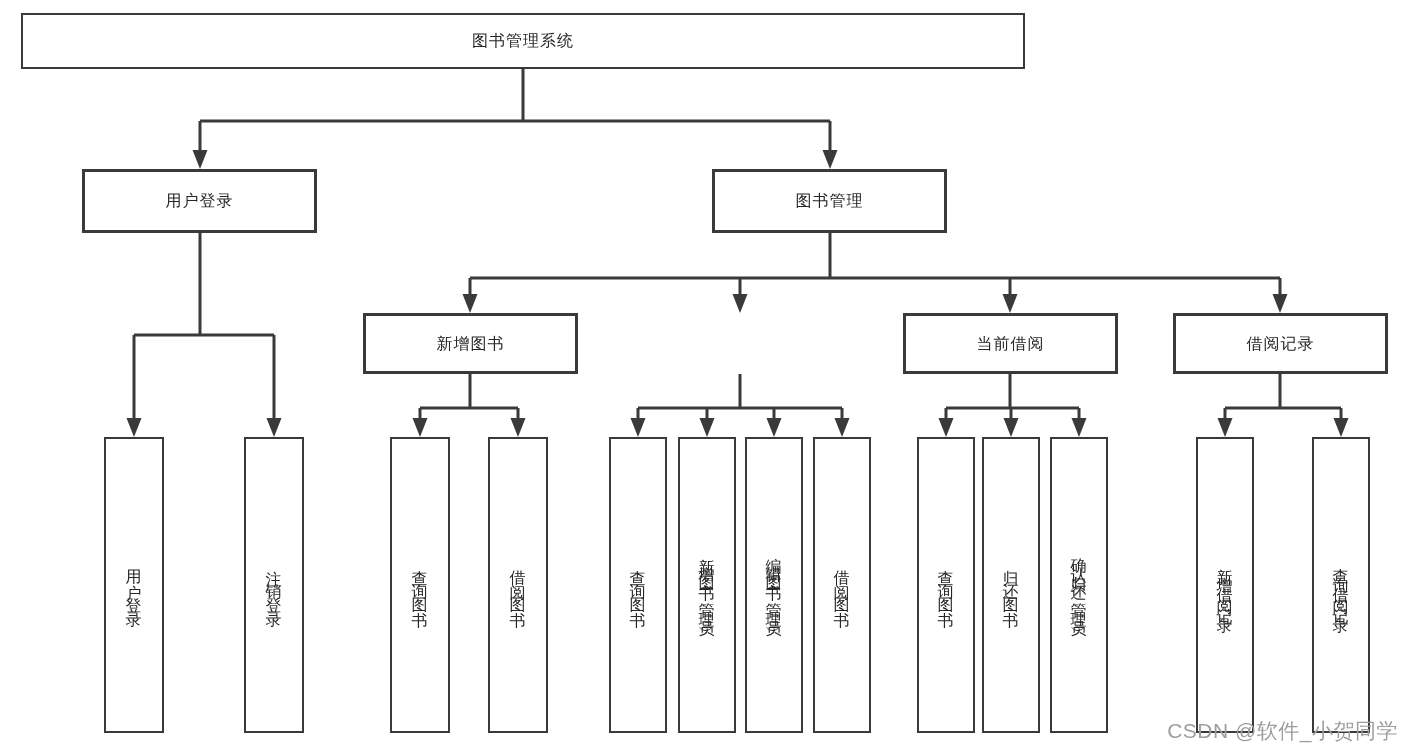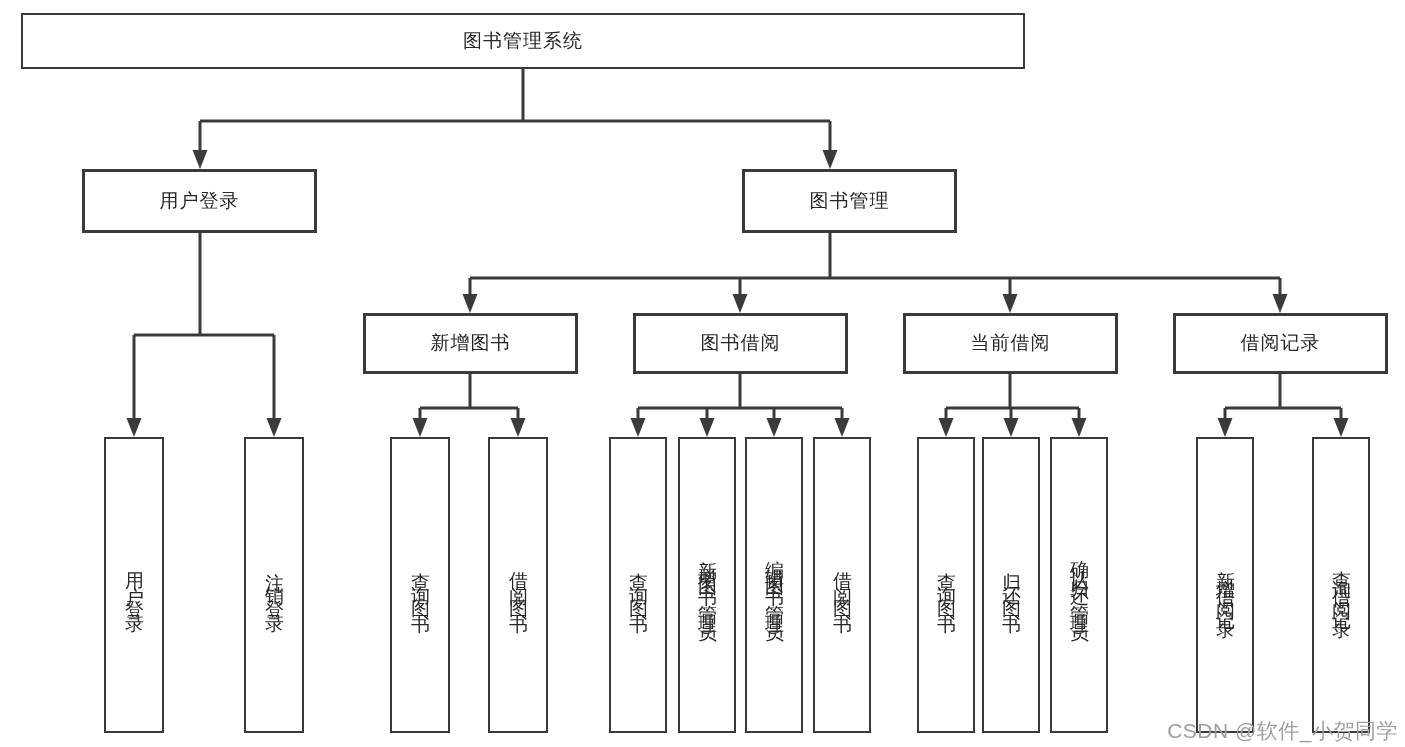--- a/index.html
+++ b/index.html
@@ -23,21 +23,21 @@
     height: 747px;
   }
   .node {
     position: absolute;
     box-sizing: border-box;
     background: #ffffff;
     border: 3px solid #3a3a3a;
     display: flex;
     align-items: center;
     justify-content: center;
-    font-size: 19px;
+    font-size: 16px;
     color: #262626;
     letter-spacing: 1px;
     text-align: center;
     line-height: 1.2;
   }
   .root-box { border-width: 2px; }
   .leaf {
     border-width: 2.5px;
     writing-mode: vertical-rl;
     text-orientation: mixed;
@@ -100,29 +100,26 @@
     </g>
   </svg>
 
   <div class="node root-box" style="left:21px; top:13px; width:1004px; height:56px;">
     <span>图书管理系统</span>
   </div>
 
   <div class="node" style="left:82px; top:169px; width:235px; height:64px;">
     <span>用户登录</span>
   </div>
-  <div class="node" style="left:712px; top:169px; width:215px; height:64px;margin-left:30px;">
+  <div class="node" style="left:712px; top:169px; width:235px; height:64px;">
     <span>图书管理</span>
   </div>
 
   <div class="node" style="left:363px; top:313px; width:215px; height:61px;">
     <span>新增图书</span>
-  </div>
-  <div class="node" style="left:633px; top:313px; width:215px; height:61px;">
-    <span>图书借阅</span>
   </div>
   <div class="node" style="left:903px; top:313px; width:215px; height:61px;">
     <span>当前借阅</span>
   </div>
   <div class="node" style="left:1173px; top:313px; width:215px; height:61px;">
     <span>借阅记录</span>
   </div>
 
   <div class="node leaf ls-short" style="left:104px; top:437px; width:60px; height:296px;">
     <span>用户登录</span>

